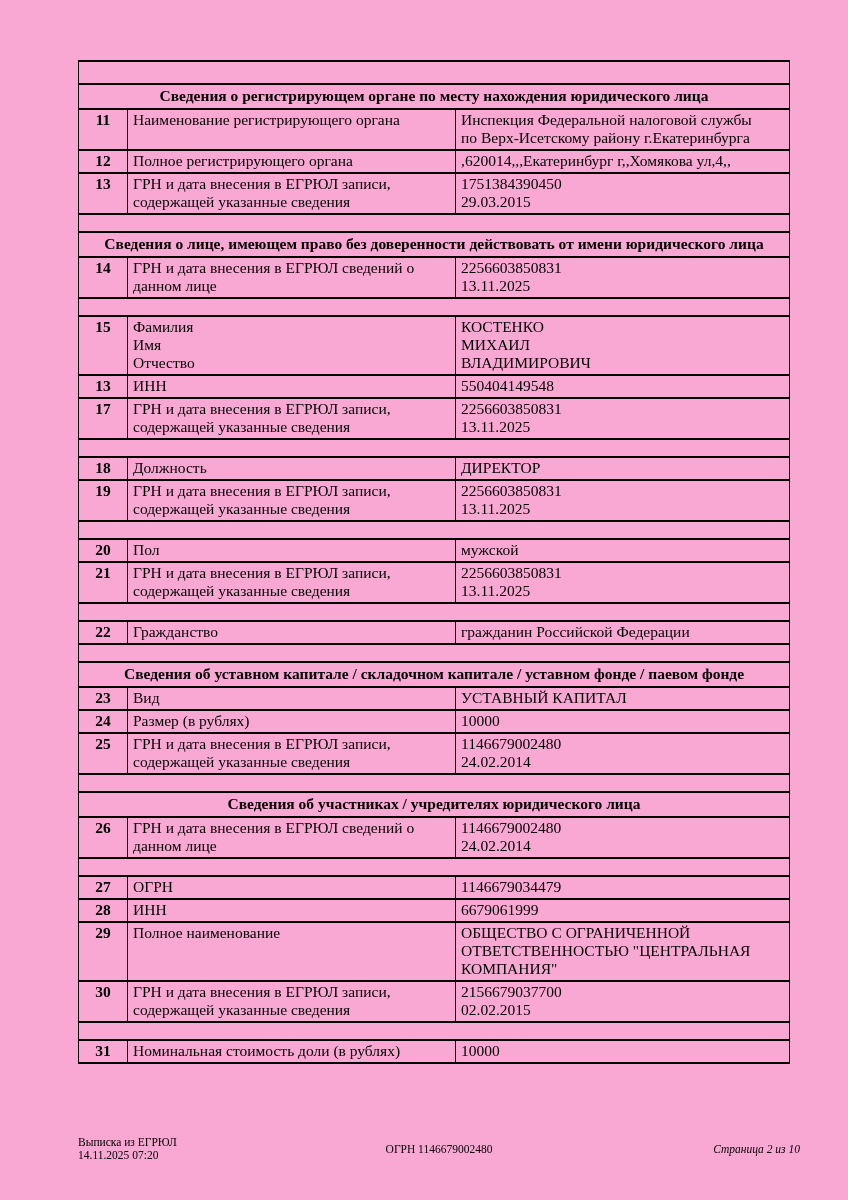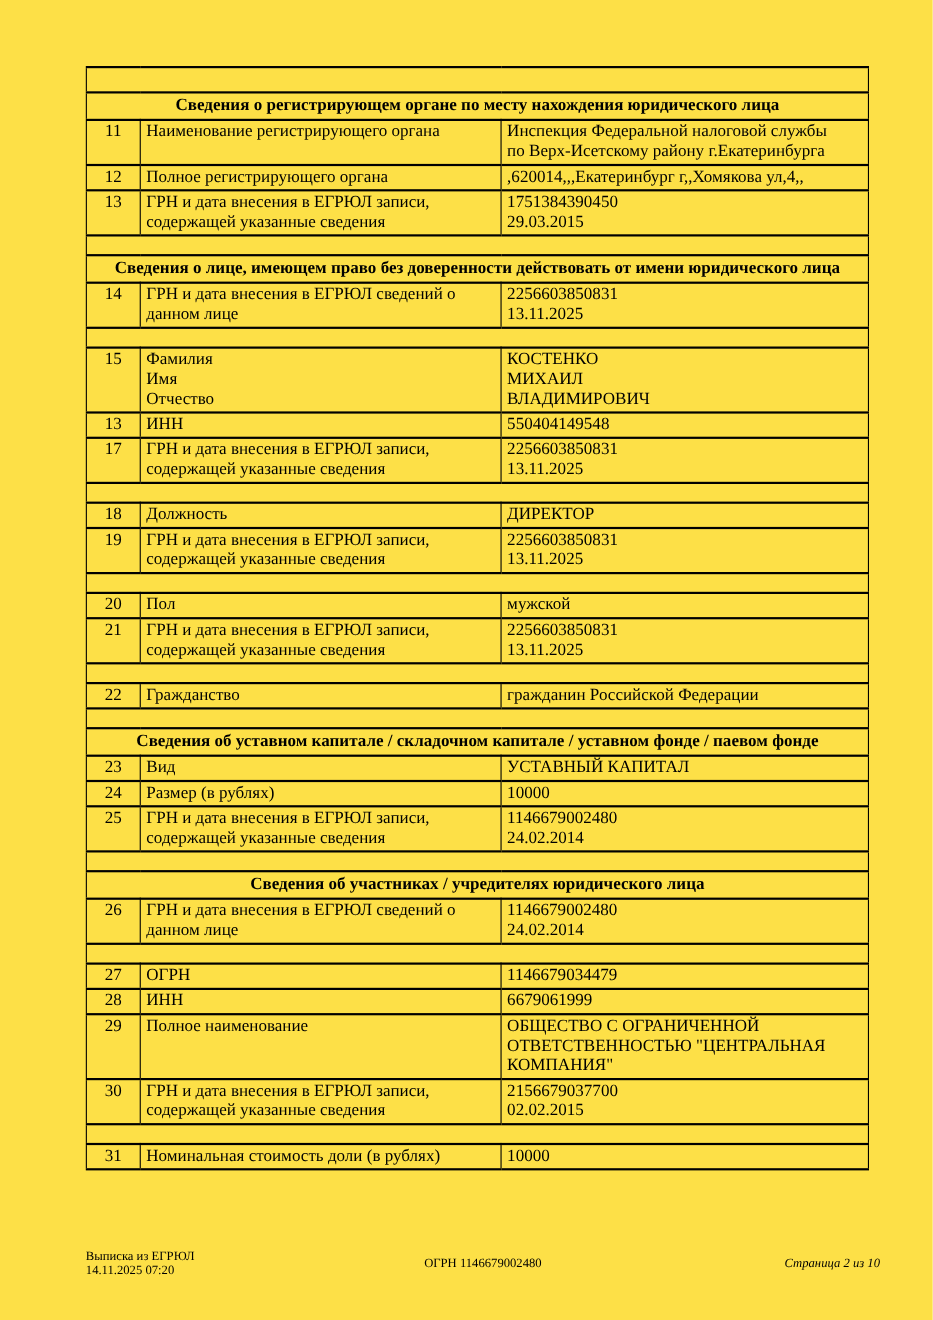--- a/index.html
+++ b/index.html
@@ -6,21 +6,21 @@
     margin: 0;
     padding: 0;
     background: #ffffff;
     color: #000000;
     font-family: "Liberation Serif", "DejaVu Serif", serif;
   }
   .page {
     position: relative;
     width: 848px;
     height: 1200px;
-    background: #fde047;
+    background: #f9a8d4;
     overflow: hidden;
   }
   table.doc-table {
     position: absolute;
     left: 78px;
     top: 60px;
     width: 712px;
     border-collapse: collapse;
     table-layout: fixed;
   }
@@ -33,20 +33,21 @@
     border-right: 1px solid #000;
     font-size: 15.5px;
     line-height: 18px;
     vertical-align: top;
     padding: 1px 5px 2px 5px;
     word-wrap: break-word;
   }
   .doc-table td.num {
     text-align: center;
     padding: 1px 2px 2px 2px;
+    font-weight: bold;
   }
   .doc-table td.section-header {
     text-align: center;
     font-weight: bold;
     padding: 2px 8px 3px 8px;
   }
   .doc-table td.spacer {
     height: 16px;
     padding: 0;
   }

